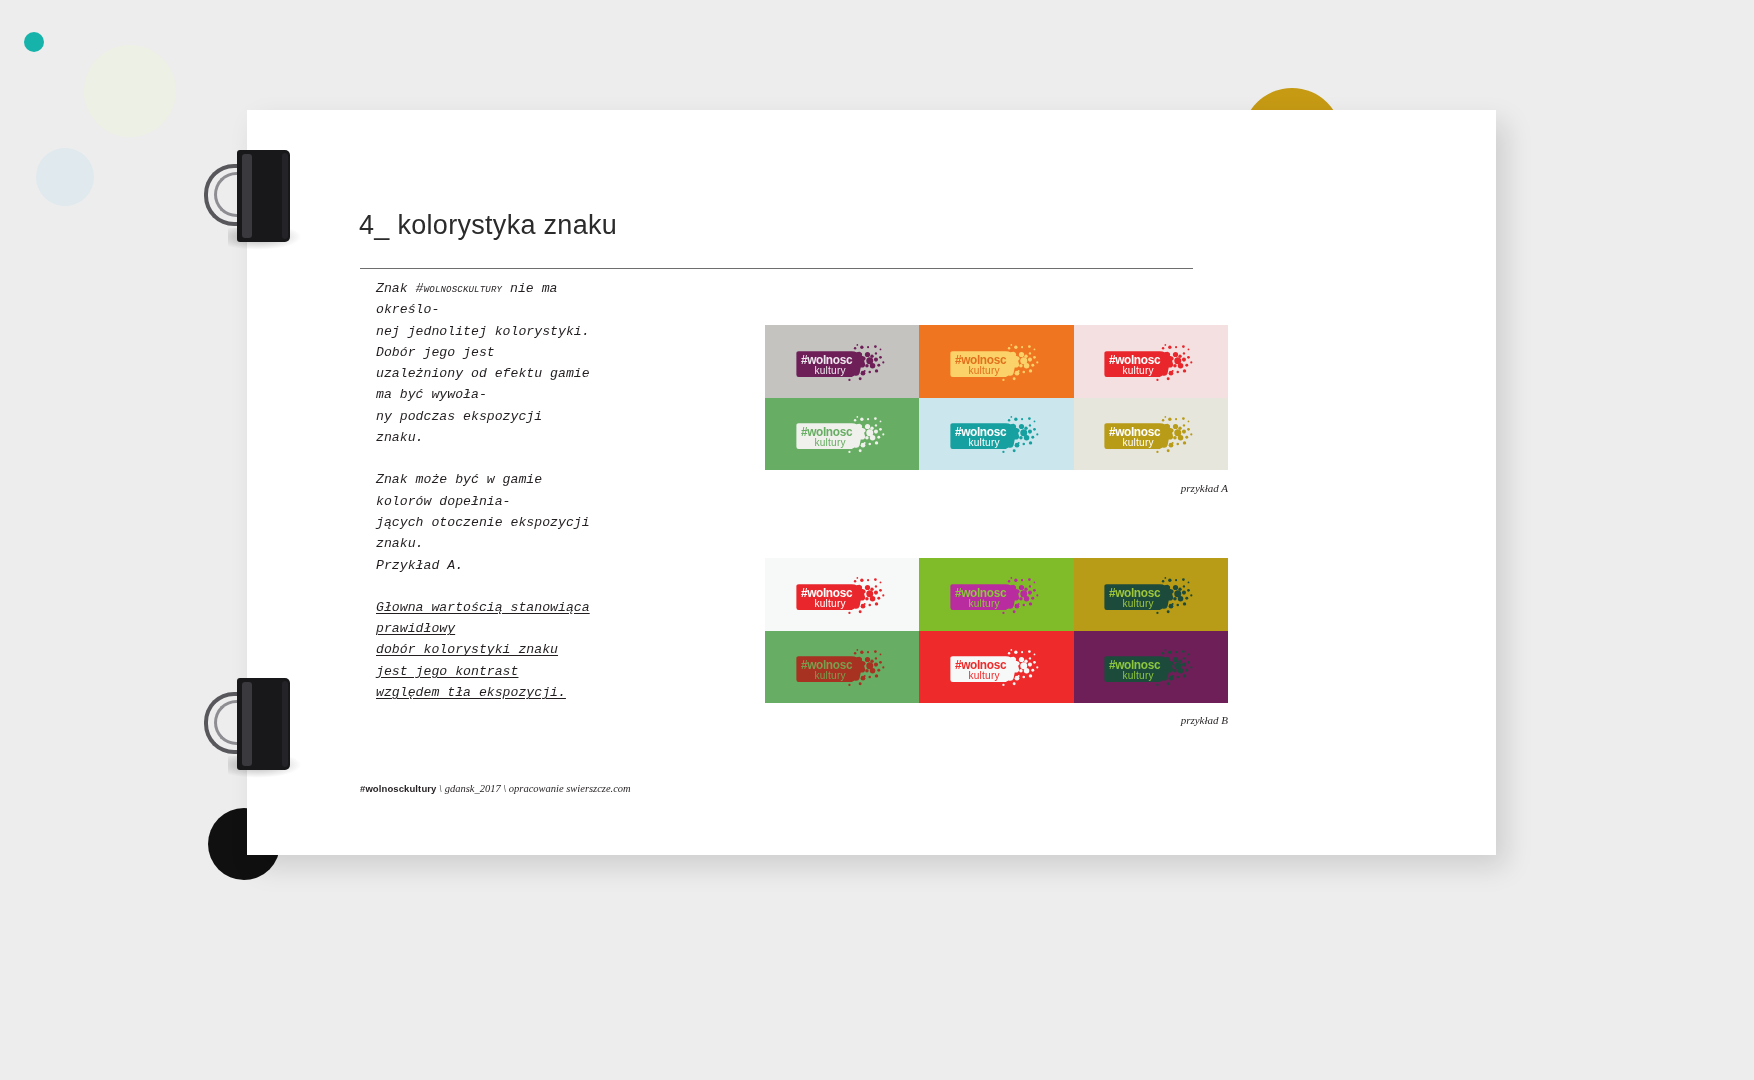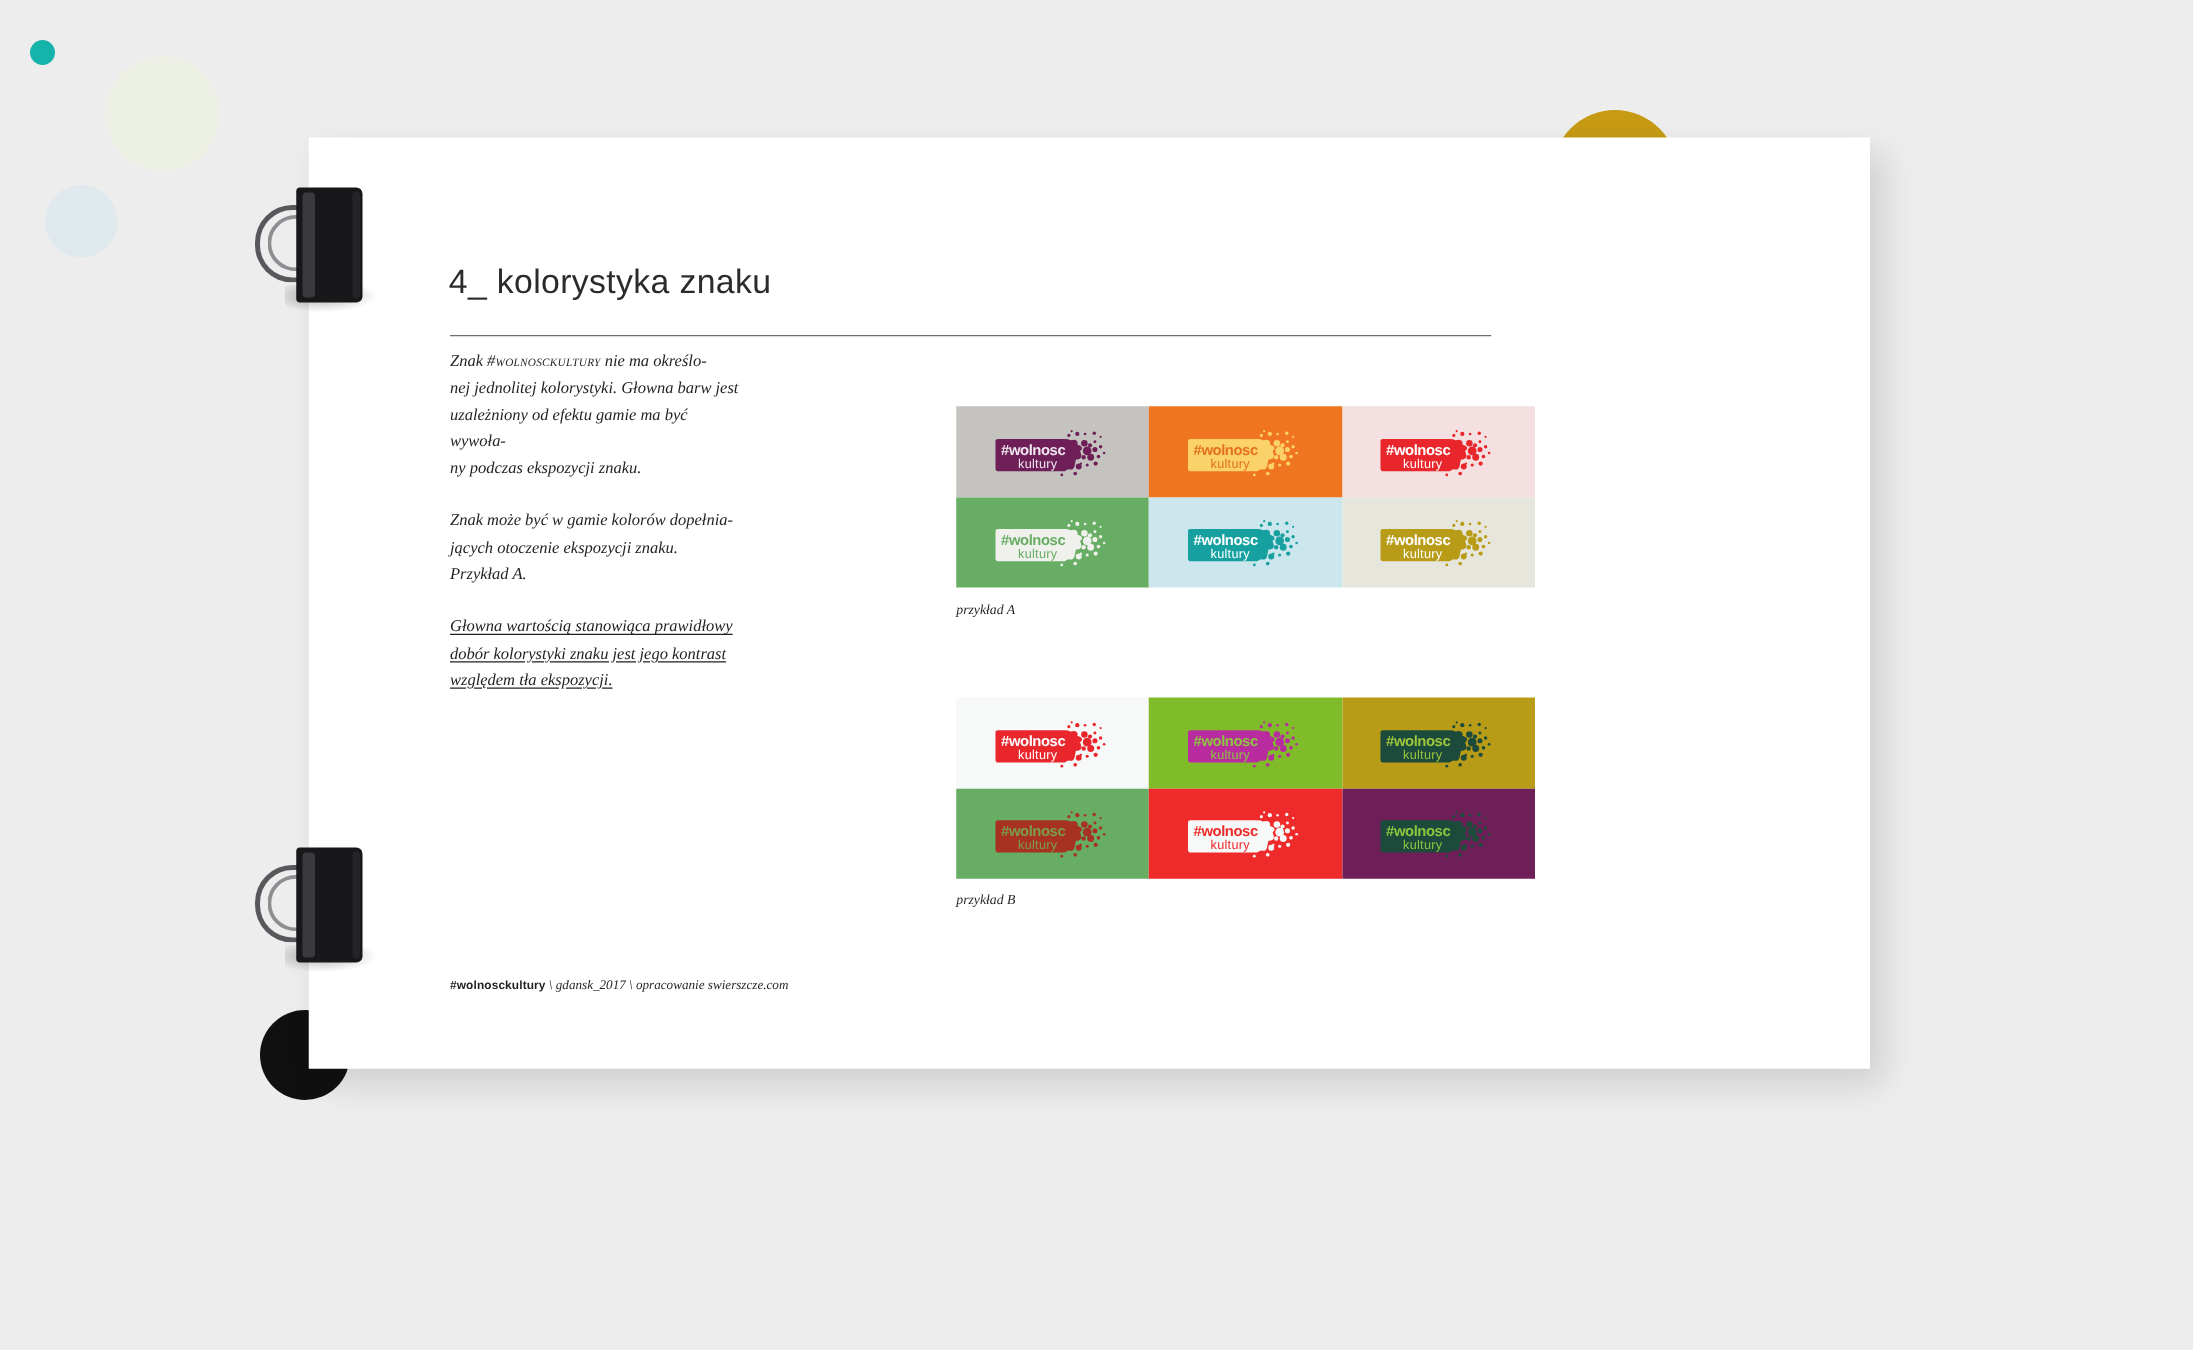--- a/index.html
+++ b/index.html
@@ -75,21 +75,21 @@
 
   .copy {
     position:absolute; left:113px; top:168px;
     width:232px;
     font-family:"Liberation Serif", serif;
     font-style:italic;
     font-size:13.2px;
     line-height:21.3px;
     color:#231f20;
   }
-  .copy p { margin:0 0 21px 0; }
+  .copy p { margin:0 0 21px 16px;font-family:Liberation Mono, monospace; }
   .copy .sc {
     font-variant:small-caps;
     font-style:italic;
     letter-spacing:.2px;
   }
   .copy p.underlined { text-decoration:underline; text-underline-offset:2px; }
 
   
   .grid {
     position:absolute;
@@ -110,21 +110,21 @@
     width:64%; height:56%;
   }
   .logo svg { width:100%; height:100%; display:block; overflow:visible; }
 
   .caption {
     position:absolute;
     font-family:"Liberation Serif", serif;
     font-style:italic;
     font-size:11px;
     color:#231f20;
-    text-align:left;
+    text-align:right;
     width:463px;
     left:518px;
   }
   #caption-a { top:372px; }
   #caption-b { top:604px; }
 
   .footer {
     position:absolute; left:113px; top:673px;
     font-family:"Liberation Serif", serif;
     font-size:10.5px;
@@ -153,21 +153,21 @@
     <div class="dot-mark" style="left: 1219px; top: 262px;"></div>
     <div class="dot-mark" style="left: 344px; top: 776px;"></div>
   </div>
 
 <div class="sheet">
 
   <div class="page-title">4_ kolorystyka znaku</div>
   <div class="rule"></div>
 
   <div class="copy" id="copy-col">
-      <p><span>Znak <span class="sc">#wolnosckultury</span> nie ma określo-</span><br><span>nej jednolitej kolorystyki. Głowna barw jest</span><br><span>uzależniony od efektu gamie ma być wywoła-</span><br><span>ny podczas ekspozycji znaku.</span></p>
+      <p><span>Znak <span class="sc">#wolnosckultury</span> nie ma określo-</span><br><span>nej jednolitej kolorystyki. Dobór jego jest</span><br><span>uzależniony od efektu gamie ma być wywoła-</span><br><span>ny podczas ekspozycji znaku.</span></p>
       <p><span>Znak może być w gamie kolorów dopełnia-</span><br><span>jących otoczenie ekspozycji znaku.</span><br><span>Przykład A.</span></p>
       <p class="underlined"><span>Głowna wartością stanowiąca prawidłowy</span><br><span>dobór kolorystyki znaku jest jego kontrast</span><br><span>względem tła ekspozycji.</span></p>
     </div>
 
   <div class="grid" id="grid-a">
       <div class="tile" style="background: rgb(196, 195, 192);">
         <div class="logo">
           <svg viewBox="0 -10 175 66" preserveAspectRatio="xMidYMid meet">
             <path d="M6,16 L6,8 Q6,5 10,5 L104,5 Q110,5 112,7 L118,6 Q124,8 122,13 L127,15 Q131,19 126,22 L128,29 Q127,35 120,34 L118,44 Q116,50 109,48 L104,51 L10,51 Q6,51 6,47 Z" fill="#6e1f58"></path>
             <circle cx="132" cy="11" r="4.6" fill="#6e1f58"></circle>

